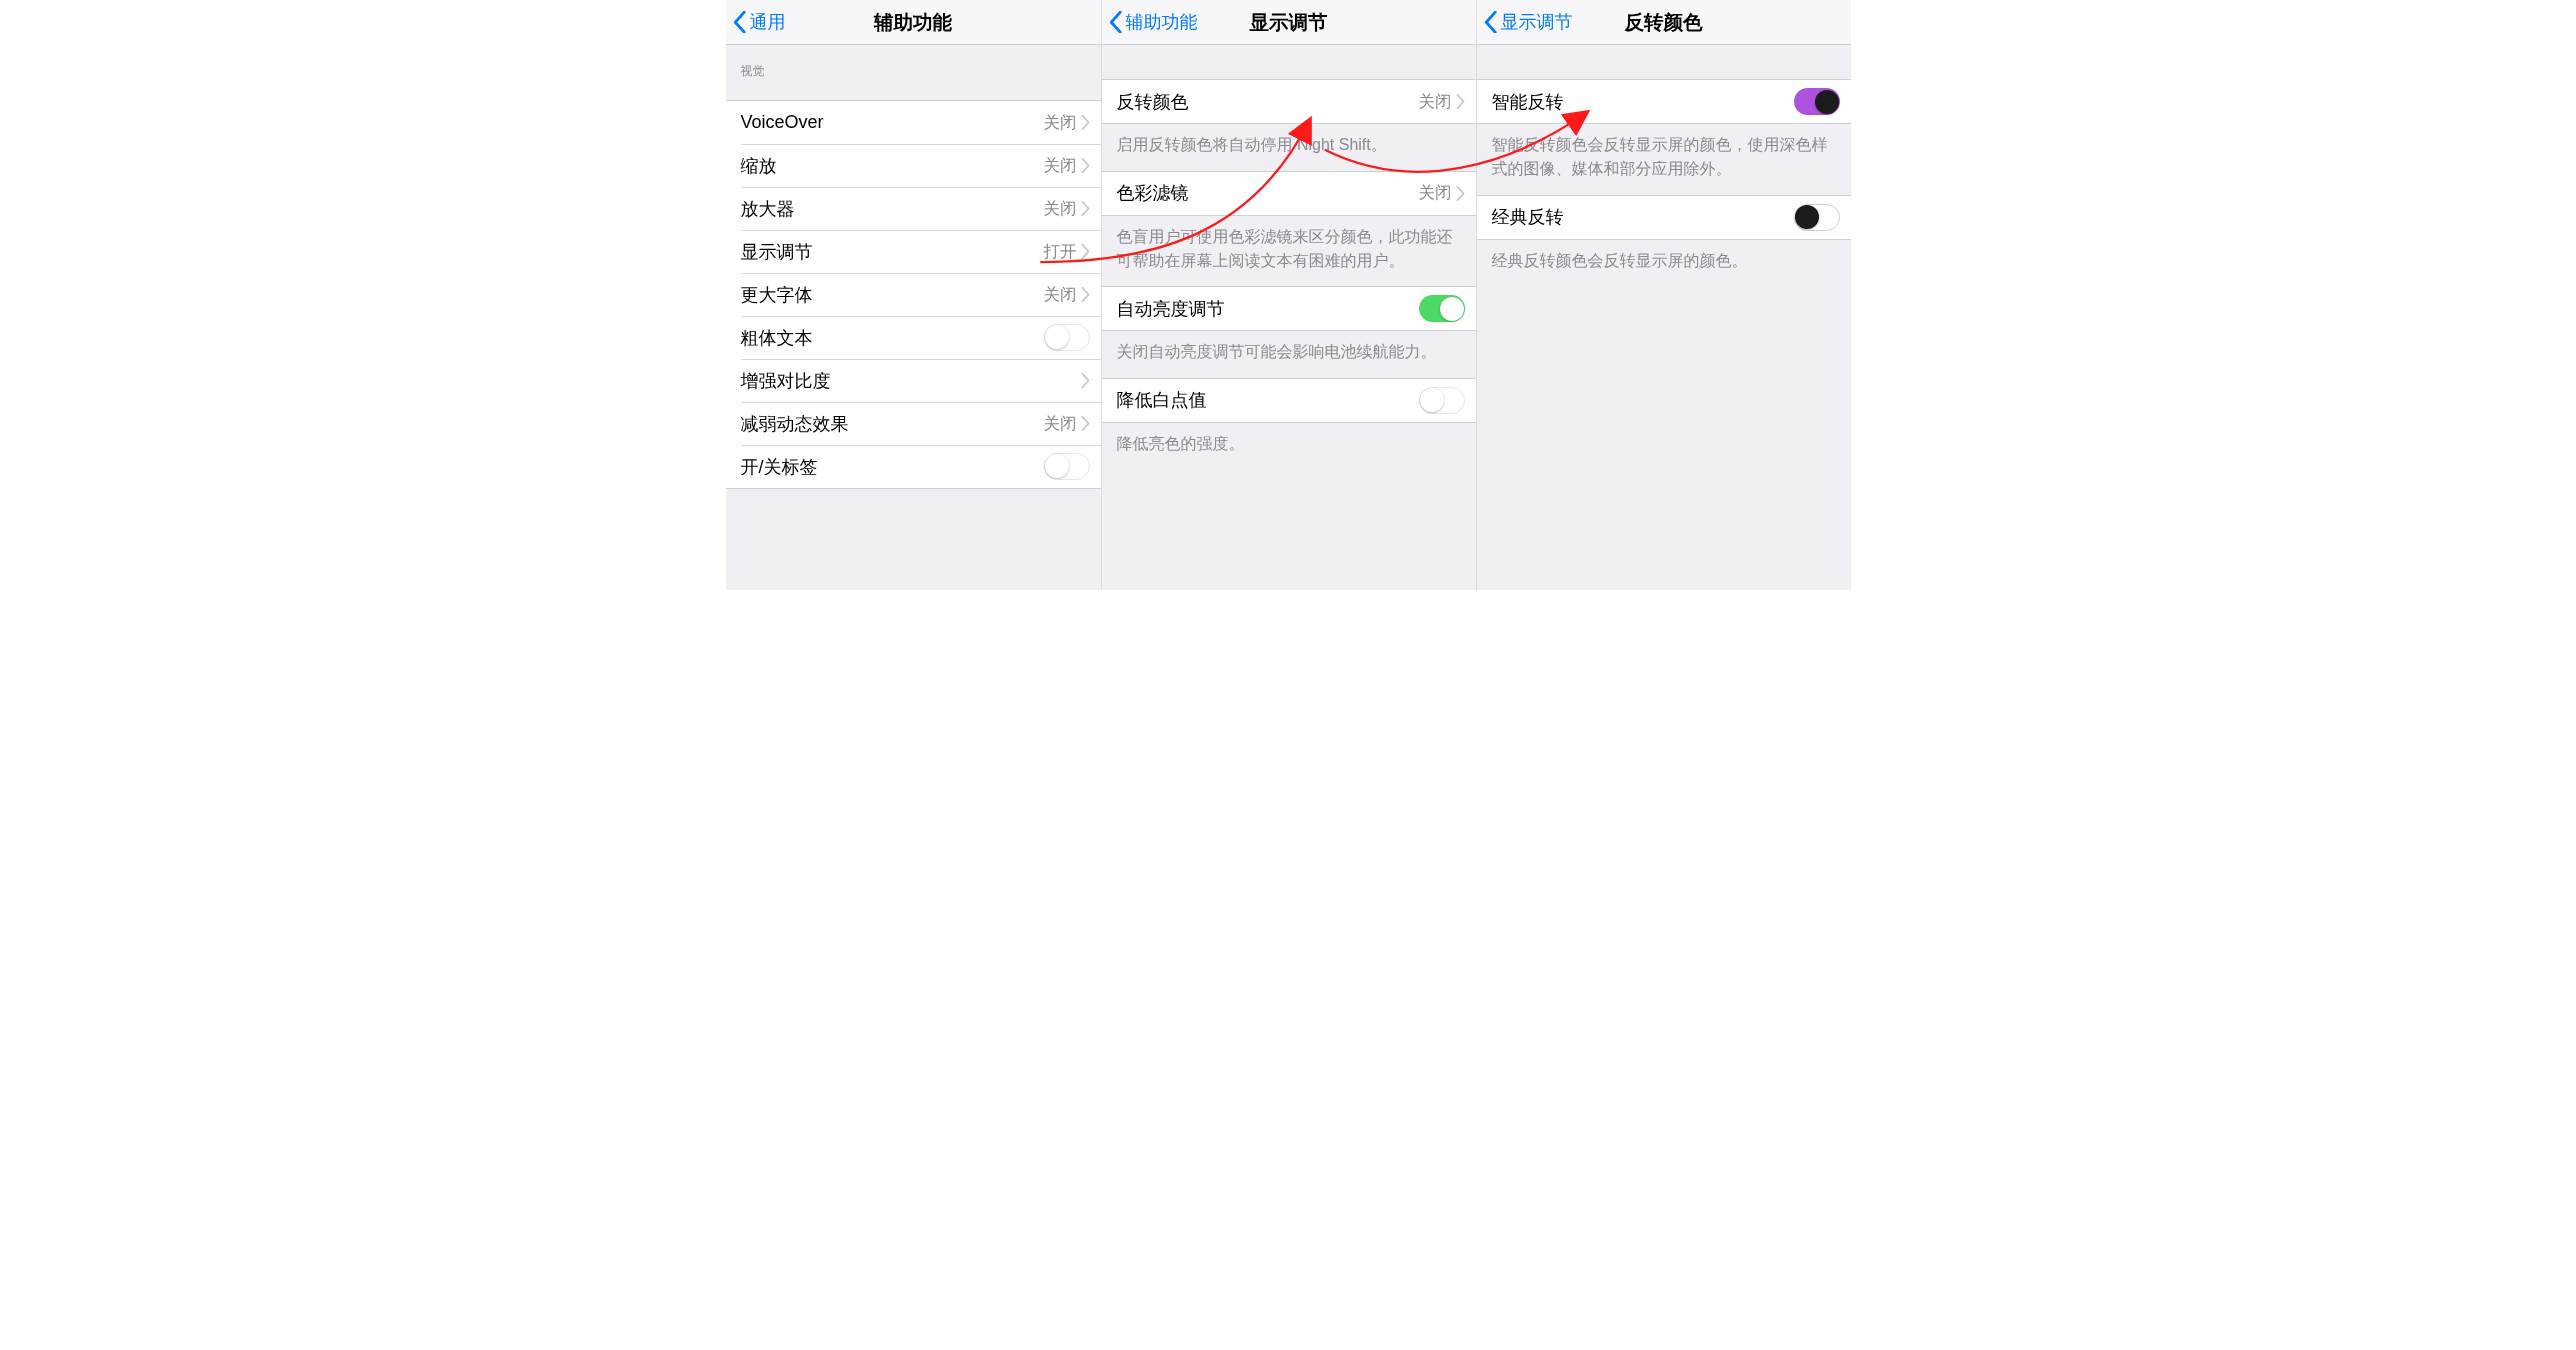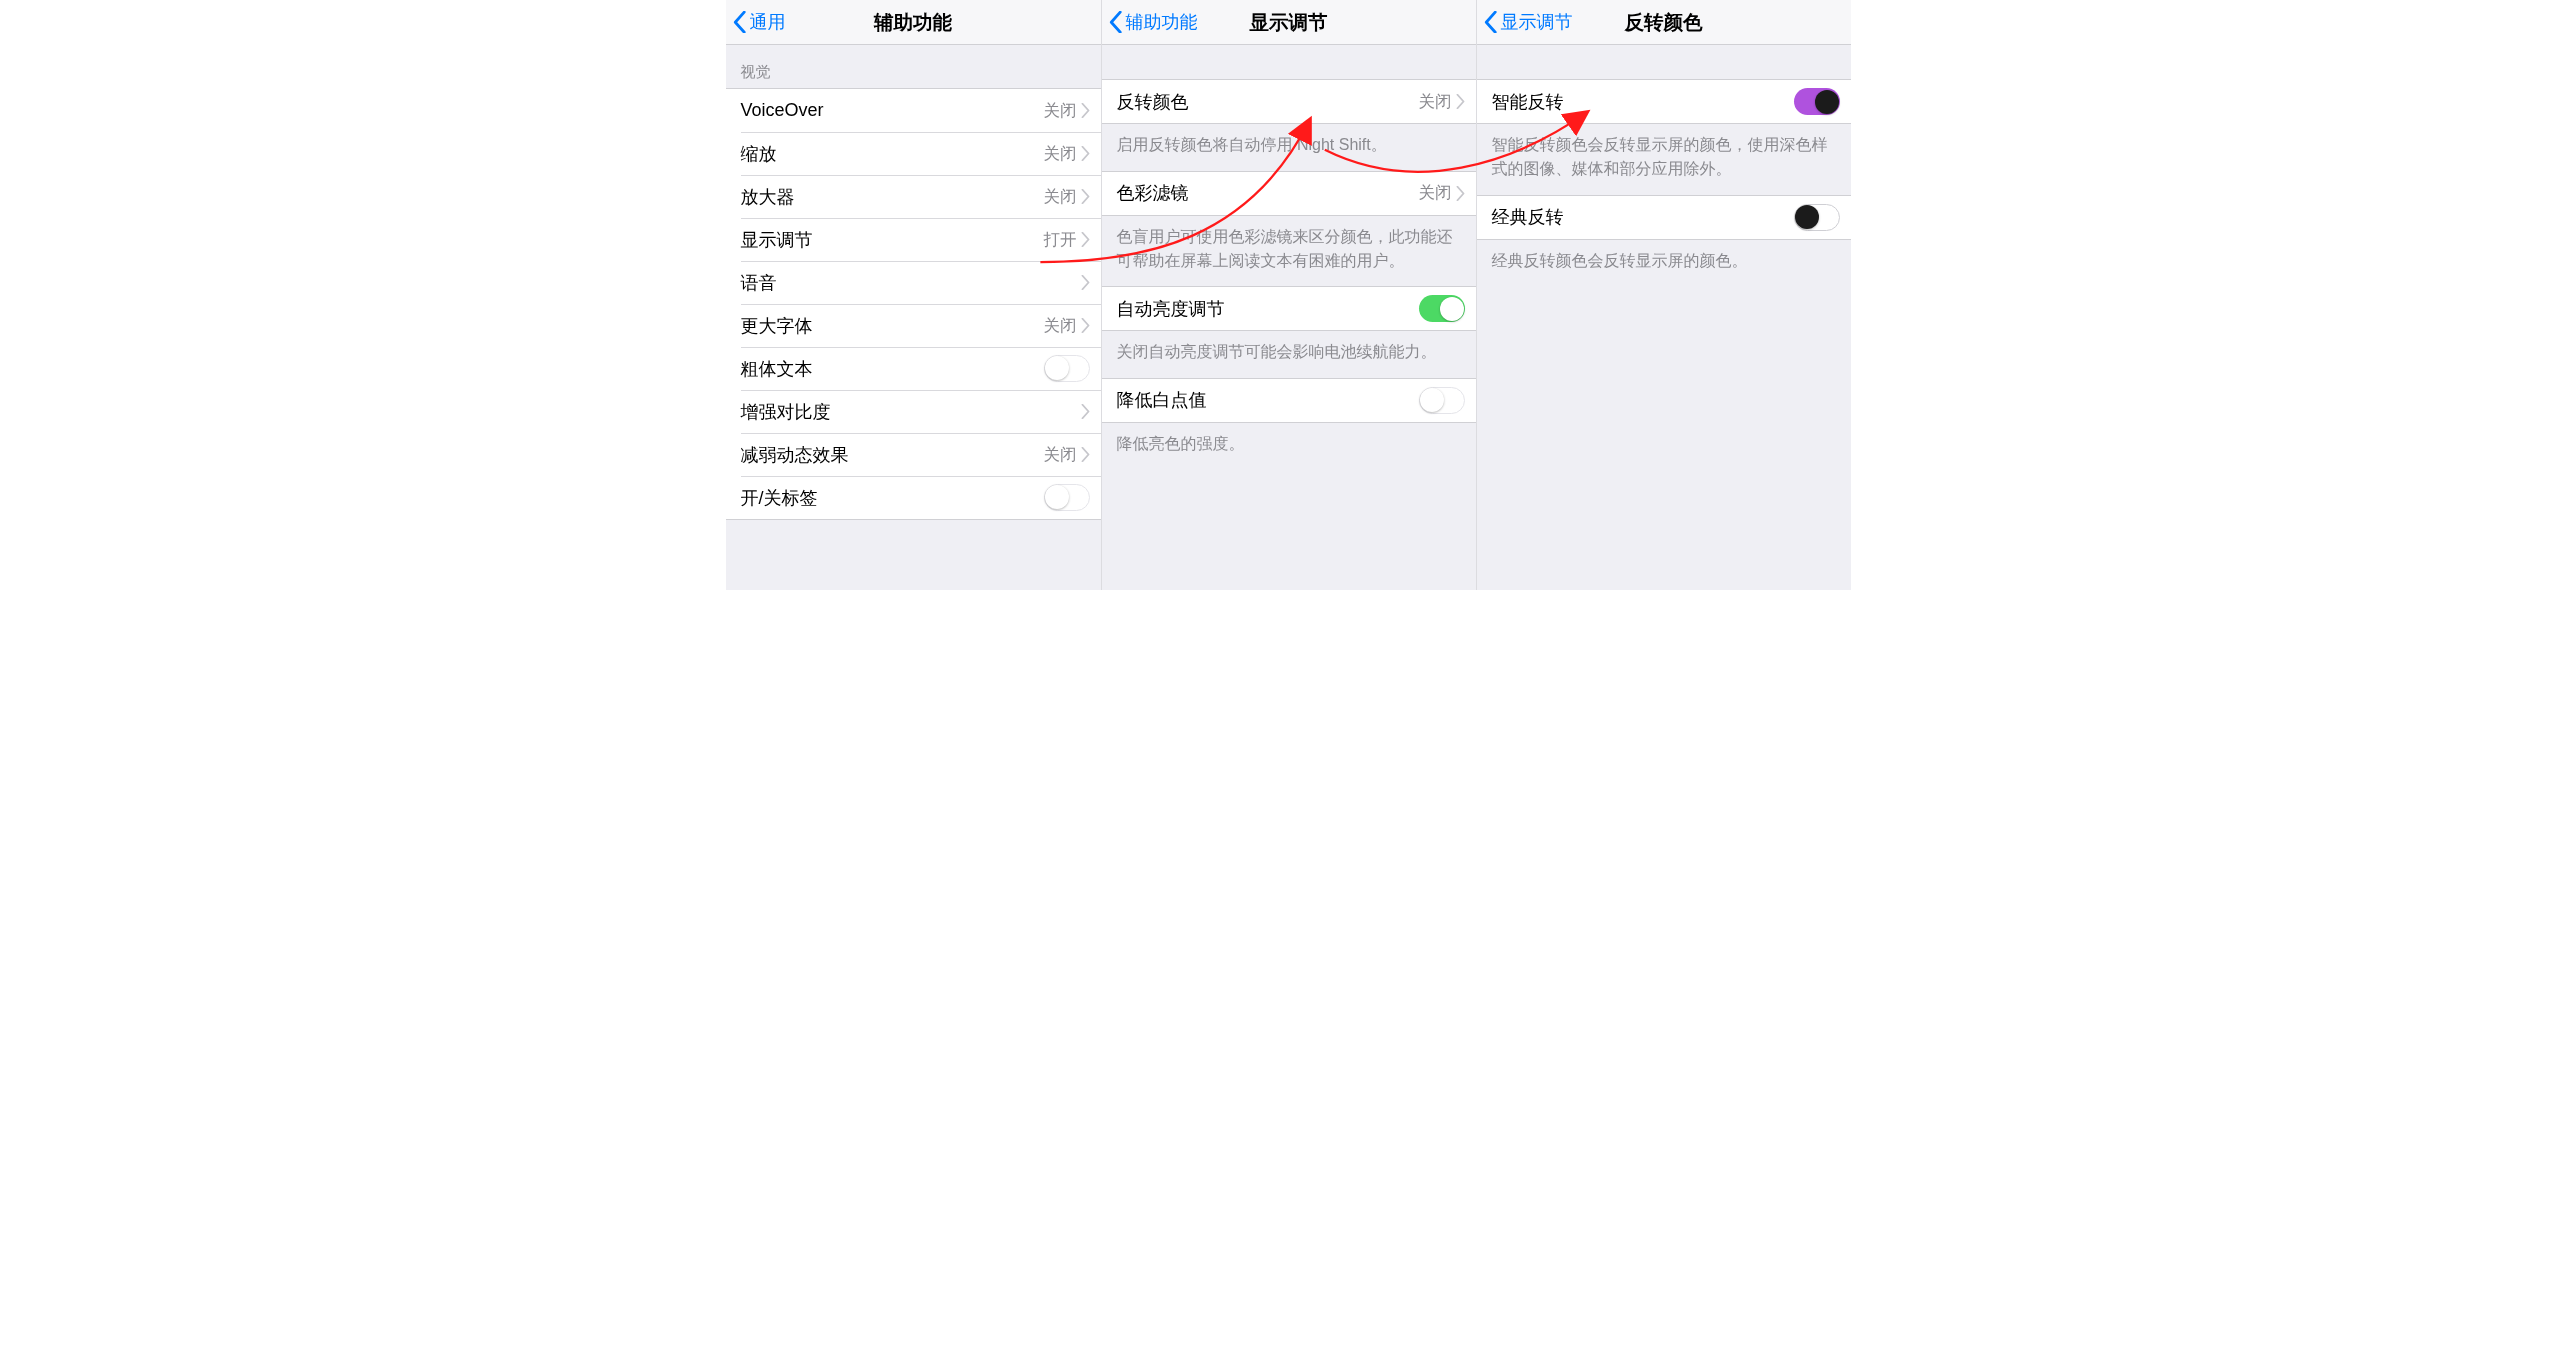--- a/index.html
+++ b/index.html
@@ -45,22 +45,22 @@
   .navbar .back span { margin-left: 3px; }
   .navbar .title {
     position: absolute;
     left: 0; right: 0;
     text-align: center;
     font-size: 19.5px;
     font-weight: 600;
     pointer-events: none;
   }
   .group-label {
-    padding: 18px 15px 6px 15px;
-    font-size: 15px;
+    padding: 18px 15px 20px 15px;
+    font-size: 12px;
     color: #8a8a8f;
   }
   .list { background: #fff; border-top: 0.7px solid #d0d0d4; border-bottom: 0.7px solid #d0d0d4; }
   .row {
     display: flex;
     align-items: center;
     height: 43px;
     padding: 0 10.5px 0 15px;
     position: relative;
     cursor: pointer;
@@ -168,29 +168,20 @@
         <span class="label">显示调节</span>
         <span class="spacer"></span>
         <span class="value">打开</span>
         <span class="chev">
             <svg viewBox="0 0 12 20">
               <polyline points="2,1 10,10 2,19" fill="none" stroke="#c7c7cc" stroke-width="2.5" stroke-linecap="round" stroke-linejoin="round"></polyline>
             </svg>
           </span>
       </div>
       <div class="row">
-        <span class="label">语音</span>
-        <span class="spacer"></span>
-        <span class="chev">
-            <svg viewBox="0 0 12 20">
-              <polyline points="2,1 10,10 2,19" fill="none" stroke="#c7c7cc" stroke-width="2.5" stroke-linecap="round" stroke-linejoin="round"></polyline>
-            </svg>
-          </span>
-      </div>
-      <div class="row">
         <span class="label">更大字体</span>
         <span class="spacer"></span>
         <span class="value">关闭</span>
         <span class="chev">
             <svg viewBox="0 0 12 20">
               <polyline points="2,1 10,10 2,19" fill="none" stroke="#c7c7cc" stroke-width="2.5" stroke-linecap="round" stroke-linejoin="round"></polyline>
             </svg>
           </span>
       </div>
       <div class="row">

